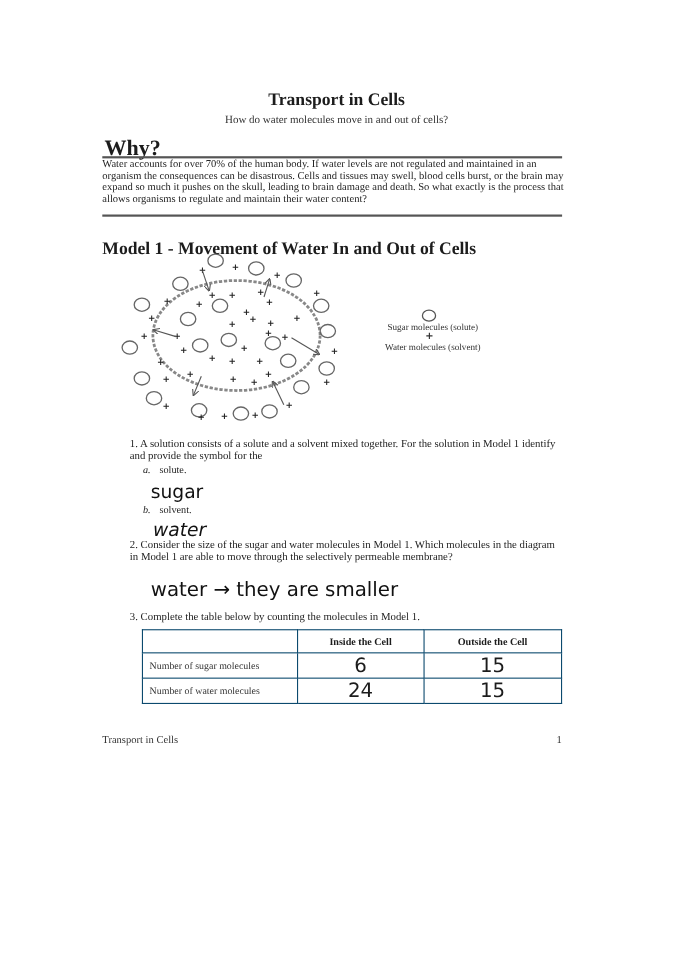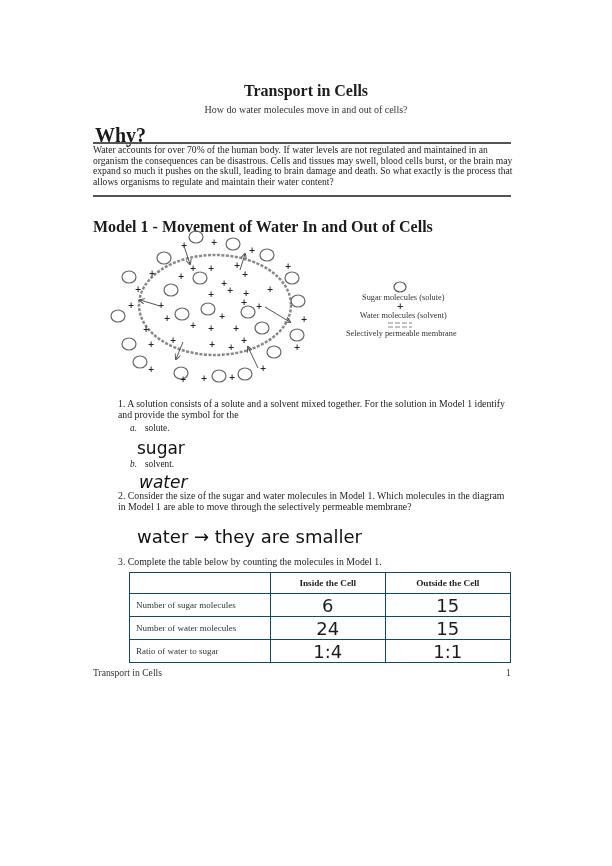--- a/index.html
+++ b/index.html
@@ -135,29 +135,20 @@
         <svg width="14" height="12">
           <ellipse cx="7" cy="6" rx="6" ry="5" fill="none" stroke="#555" stroke-width="1.2"></ellipse>
         </svg>
       </span>
     <span style="margin-left:6px">Sugar molecules (solute)</span>
   </div>
   <div class="legend-row">
     <span class="legend-sym" style="font-family:'DejaVu Sans',sans-serif;font-weight:bold;font-size:9px;">+</span>
     <span style="margin-left:6px">Water molecules (solvent)</span>
   </div>
-  <div class="legend-row">
-    <span class="legend-sym">
-        <svg width="24" height="8">
-          <line x1="0" y1="2" x2="24" y2="2" stroke="#888" stroke-width="1.2" stroke-dasharray="5,2"></line>
-          <line x1="0" y1="6" x2="24" y2="6" stroke="#888" stroke-width="1.2" stroke-dasharray="5,2"></line>
-        </svg>
-      </span>
-    <span style="margin-left:2px">Selectively permeable membrane</span>
-  </div>
 </div>
 
 <div class="abs q q1">
   <span>1.</span>
   <span>A solution consists of a solute and a solvent mixed together. For the solution in Model 1 identify and provide the symbol for the</span>
 </div>
 <div class="abs sub" style="top:423px"><i>a.</i><span>solute.</span></div>
 <div class="abs hand ans-a">sugar</div>
 <div class="abs sub" style="top:459px"><i>b.</i><span>solvent.</span></div>
 <div class="abs hand ans-b">water</div>
@@ -183,22 +174,17 @@
   <tr>
     <td class="lbl">Number of sugar molecules</td>
     <td class="val">6</td>
     <td class="val">15</td>
   </tr>
   <tr>
     <td class="lbl">Number of water molecules</td>
     <td class="val">24</td>
     <td class="val">15</td>
   </tr>
-  <tr>
-    <td class="lbl">Ratio of water to sugar</td>
-    <td class="val">1:4</td>
-    <td class="val">1:1</td>
-  </tr>
 </tbody>
   </table>
 
 <div class="abs footer-l">Transport in Cells</div>
 <div class="abs footer-r">1</div>
 
 </body></html>

